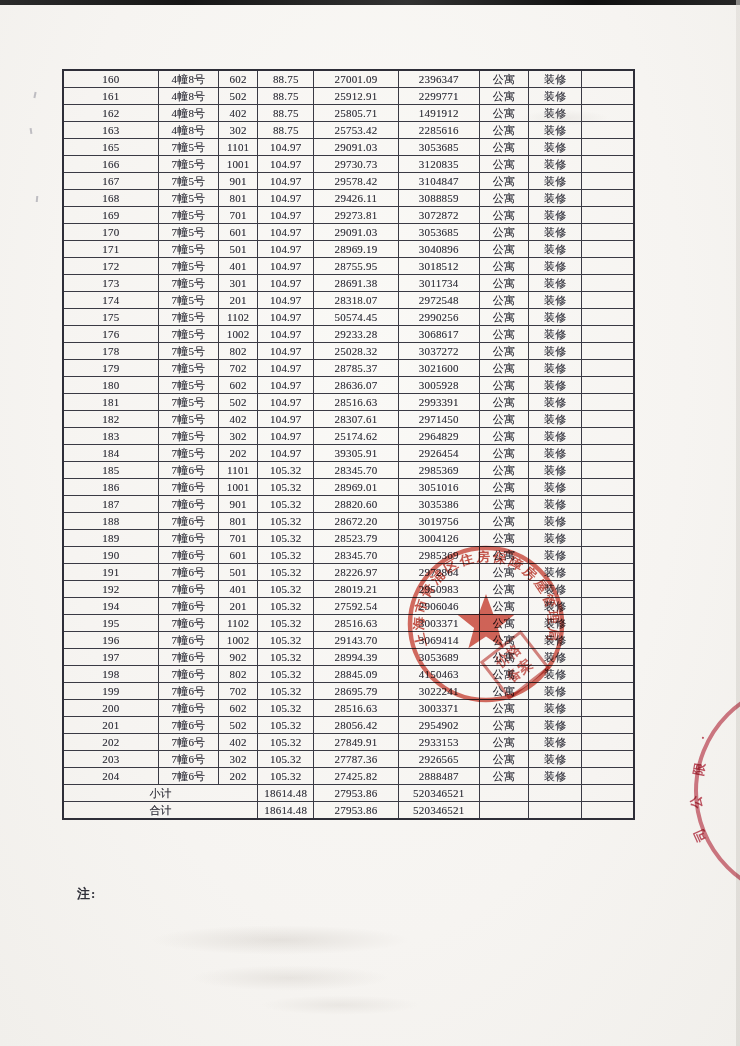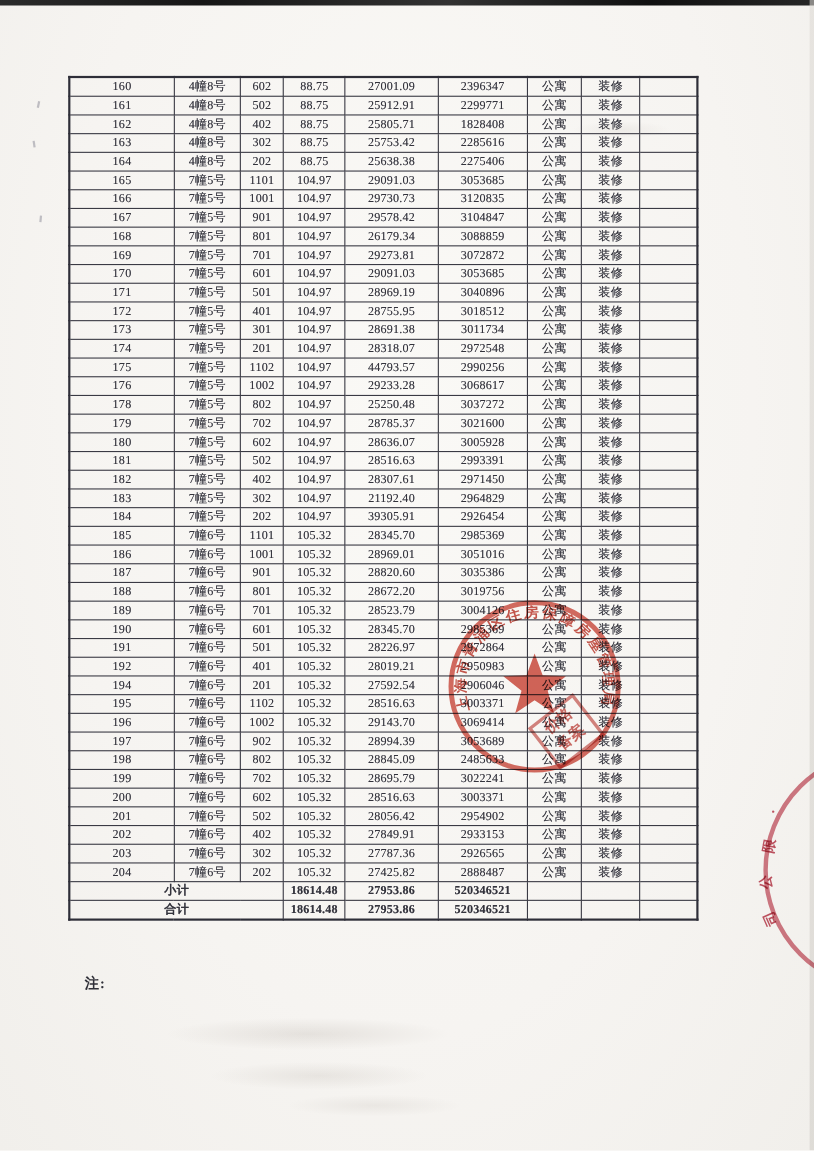--- a/index.html
+++ b/index.html
@@ -27,21 +27,21 @@
     border-collapse:collapse;table-layout:fixed;
     font-size:11px;color:#33333c;
   }
   table.price-table td{
     border:1px solid #3a3a44;height:16px;padding:0;
     text-align:center;vertical-align:middle;white-space:nowrap;overflow:hidden;
     letter-spacing:.2px;line-height:15px;
     text-shadow:0 0 .5px rgba(40,40,55,.45);
   }
   table.price-table{border:2px solid #2e2e38;}
-  tfoot td{font-weight:bold;}
+  tfoot td{font-weight:normal;}
   
   .stamp-layer{
     position:absolute;left:403px;top:540px;width:166px;height:166px;
     mix-blend-mode:multiply;opacity:.82;pointer-events:none;
   }
   .box-stamp{
     position:absolute;left:489px;top:641px;width:46px;height:42px;
     border:3px solid rgba(186,44,38,.72);transform:rotate(-38deg);
     mix-blend-mode:multiply;opacity:.8;
     color:rgba(186,44,38,.88);font-weight:bold;font-size:14px;line-height:19px;
@@ -122,48 +122,37 @@
           <td>公寓</td>
           <td>装修</td>
           <td></td>
         </tr>
         <tr>
           <td>162</td>
           <td>4幢8号</td>
           <td>402</td>
           <td>88.75</td>
           <td>25805.71</td>
-          <td>1828408</td>
+          <td>1491912</td>
           <td>公寓</td>
           <td>装修</td>
           <td></td>
         </tr>
         <tr>
           <td>163</td>
           <td>4幢8号</td>
           <td>302</td>
           <td>88.75</td>
           <td>25753.42</td>
           <td>2285616</td>
           <td>公寓</td>
           <td>装修</td>
           <td></td>
         </tr>
         <tr>
-          <td>164</td>
-          <td>4幢8号</td>
-          <td>202</td>
-          <td>88.75</td>
-          <td>25638.38</td>
-          <td>2275406</td>
-          <td>公寓</td>
-          <td>装修</td>
-          <td></td>
-        </tr>
-        <tr>
           <td>165</td>
           <td>7幢5号</td>
           <td>1101</td>
           <td>104.97</td>
           <td>29091.03</td>
           <td>3053685</td>
           <td>公寓</td>
           <td>装修</td>
           <td></td>
         </tr>
@@ -187,21 +176,21 @@
           <td>3104847</td>
           <td>公寓</td>
           <td>装修</td>
           <td></td>
         </tr>
         <tr>
           <td>168</td>
           <td>7幢5号</td>
           <td>801</td>
           <td>104.97</td>
-          <td>26179.34</td>
+          <td>29426.11</td>
           <td>3088859</td>
           <td>公寓</td>
           <td>装修</td>
           <td></td>
         </tr>
         <tr>
           <td>169</td>
           <td>7幢5号</td>
           <td>701</td>
           <td>104.97</td>
@@ -264,21 +253,21 @@
           <td>2972548</td>
           <td>公寓</td>
           <td>装修</td>
           <td></td>
         </tr>
         <tr>
           <td>175</td>
           <td>7幢5号</td>
           <td>1102</td>
           <td>104.97</td>
-          <td>44793.57</td>
+          <td>50574.45</td>
           <td>2990256</td>
           <td>公寓</td>
           <td>装修</td>
           <td></td>
         </tr>
         <tr>
           <td>176</td>
           <td>7幢5号</td>
           <td>1002</td>
           <td>104.97</td>
@@ -286,21 +275,21 @@
           <td>3068617</td>
           <td>公寓</td>
           <td>装修</td>
           <td></td>
         </tr>
         <tr>
           <td>178</td>
           <td>7幢5号</td>
           <td>802</td>
           <td>104.97</td>
-          <td>25250.48</td>
+          <td>25028.32</td>
           <td>3037272</td>
           <td>公寓</td>
           <td>装修</td>
           <td></td>
         </tr>
         <tr>
           <td>179</td>
           <td>7幢5号</td>
           <td>702</td>
           <td>104.97</td>
@@ -341,21 +330,21 @@
           <td>2971450</td>
           <td>公寓</td>
           <td>装修</td>
           <td></td>
         </tr>
         <tr>
           <td>183</td>
           <td>7幢5号</td>
           <td>302</td>
           <td>104.97</td>
-          <td>21192.40</td>
+          <td>25174.62</td>
           <td>2964829</td>
           <td>公寓</td>
           <td>装修</td>
           <td></td>
         </tr>
         <tr>
           <td>184</td>
           <td>7幢5号</td>
           <td>202</td>
           <td>104.97</td>
@@ -496,21 +485,21 @@
           <td>公寓</td>
           <td>装修</td>
           <td></td>
         </tr>
         <tr>
           <td>198</td>
           <td>7幢6号</td>
           <td>802</td>
           <td>105.32</td>
           <td>28845.09</td>
-          <td>2485633</td>
+          <td>4150463</td>
           <td>公寓</td>
           <td>装修</td>
           <td></td>
         </tr>
         <tr>
           <td>199</td>
           <td>7幢6号</td>
           <td>702</td>
           <td>105.32</td>
           <td>28695.79</td>

